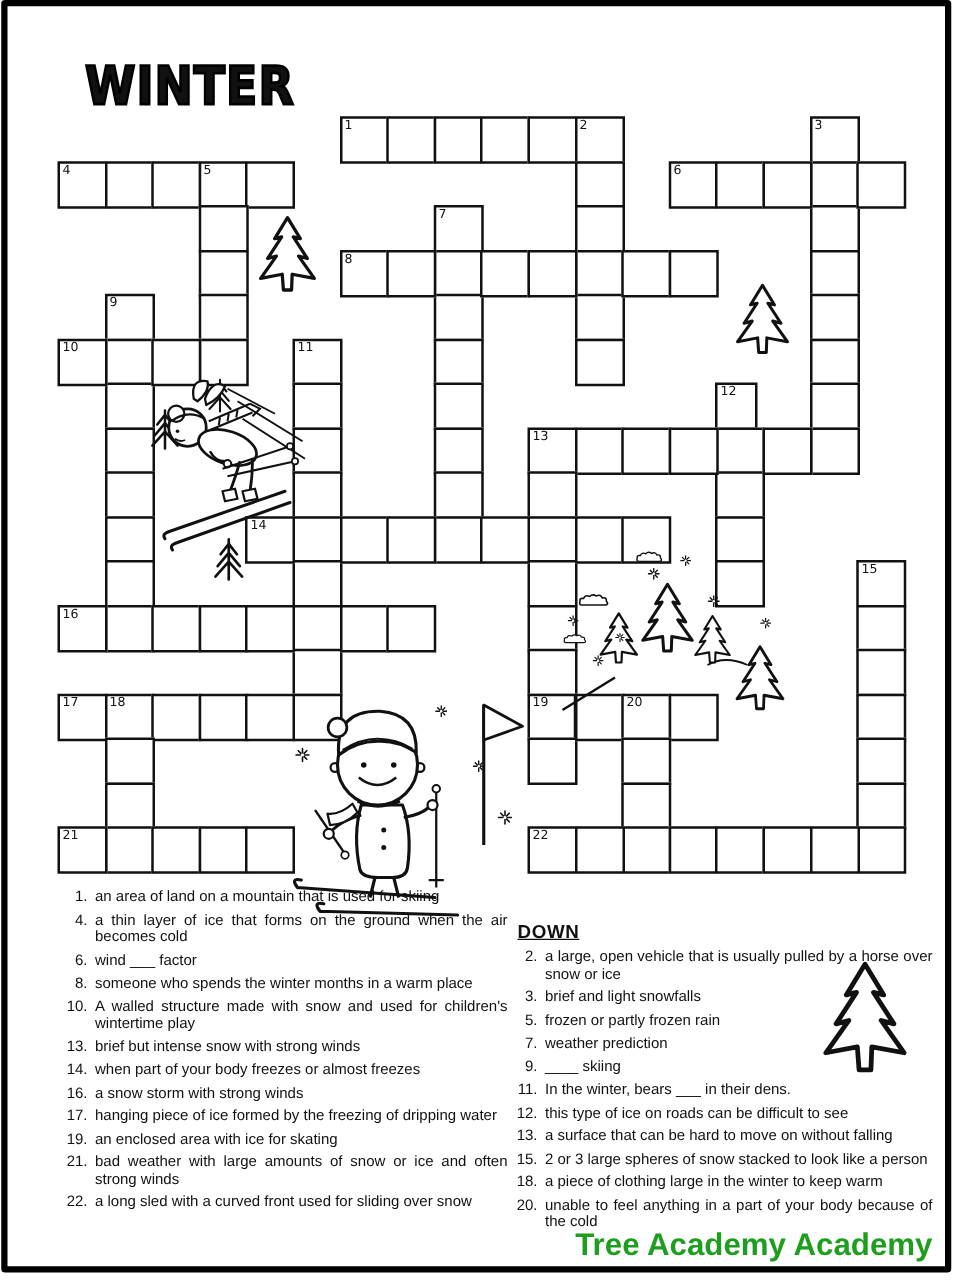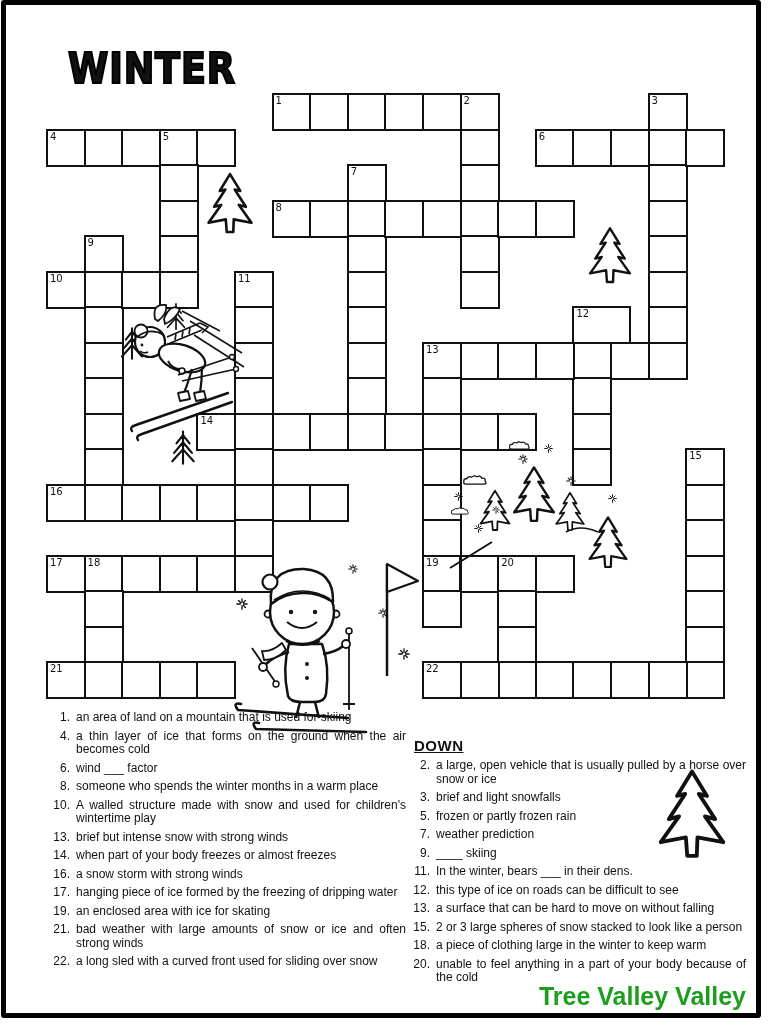--- a/index.html
+++ b/index.html
@@ -155,21 +155,21 @@
       <span class="cell-num">11</span>
     </div>
     <div class="cell" style="left: 188px; top: 213px; width: 40.1px; height: 38px;"></div>
     <div class="cell" style="left: 188px; top: 248.5px; width: 40.1px; height: 38px;"></div>
     <div class="cell" style="left: 188px; top: 284px; width: 40.1px; height: 38px;"></div>
     <div class="cell" style="left: 188px; top: 319.5px; width: 40.1px; height: 38px;"></div>
     <div class="cell" style="left: 188px; top: 355px; width: 40.1px; height: 38px;"></div>
     <div class="cell" style="left: 188px; top: 390.5px; width: 40.1px; height: 38px;"></div>
     <div class="cell" style="left: 188px; top: 426px; width: 40.1px; height: 38px;"></div>
     <div class="cell" style="left: 188px; top: 461.5px; width: 40.1px; height: 38px;"></div>
-    <div class="cell" style="left: 526.4px; top: 213px; width: 59px; height: 38px;">
+    <div class="cell" style="left: 526.4px; top: 213px; width: 34px; height: 38px;">
       <span class="cell-num">12</span>
     </div>
     <div class="cell" style="left: 526.4px; top: 248.5px; width: 40.1px; height: 38px;"></div>
     <div class="cell" style="left: 526.4px; top: 284px; width: 40.1px; height: 38px;"></div>
     <div class="cell" style="left: 526.4px; top: 319.5px; width: 40.1px; height: 38px;"></div>
     <div class="cell" style="left: 526.4px; top: 355px; width: 40.1px; height: 38px;"></div>
     <div class="cell" style="left: 376px; top: 248.5px; width: 40.1px; height: 38px;">
       <span class="cell-num">13</span>
     </div>
     <div class="cell" style="left: 413.6px; top: 248.5px; width: 40.1px; height: 38px;"></div>
@@ -432,13 +432,13 @@
         <div class="n">18.</div>
         <div class="t">a piece of clothing large in the winter to keep warm</div>
       </div>
       <div class="clue">
         <div class="n">20.</div>
         <div class="t">unable to feel anything in a part of your body because of the cold</div>
       </div>
     </div>
 </div>
 
-<div class="brand" style="color: rgb(30, 158, 30);">Tree Valley Valley</div>
+<div class="brand" style="color: rgb(30, 158, 30);">Tree Academy Academy</div>
 
 </body></html>

